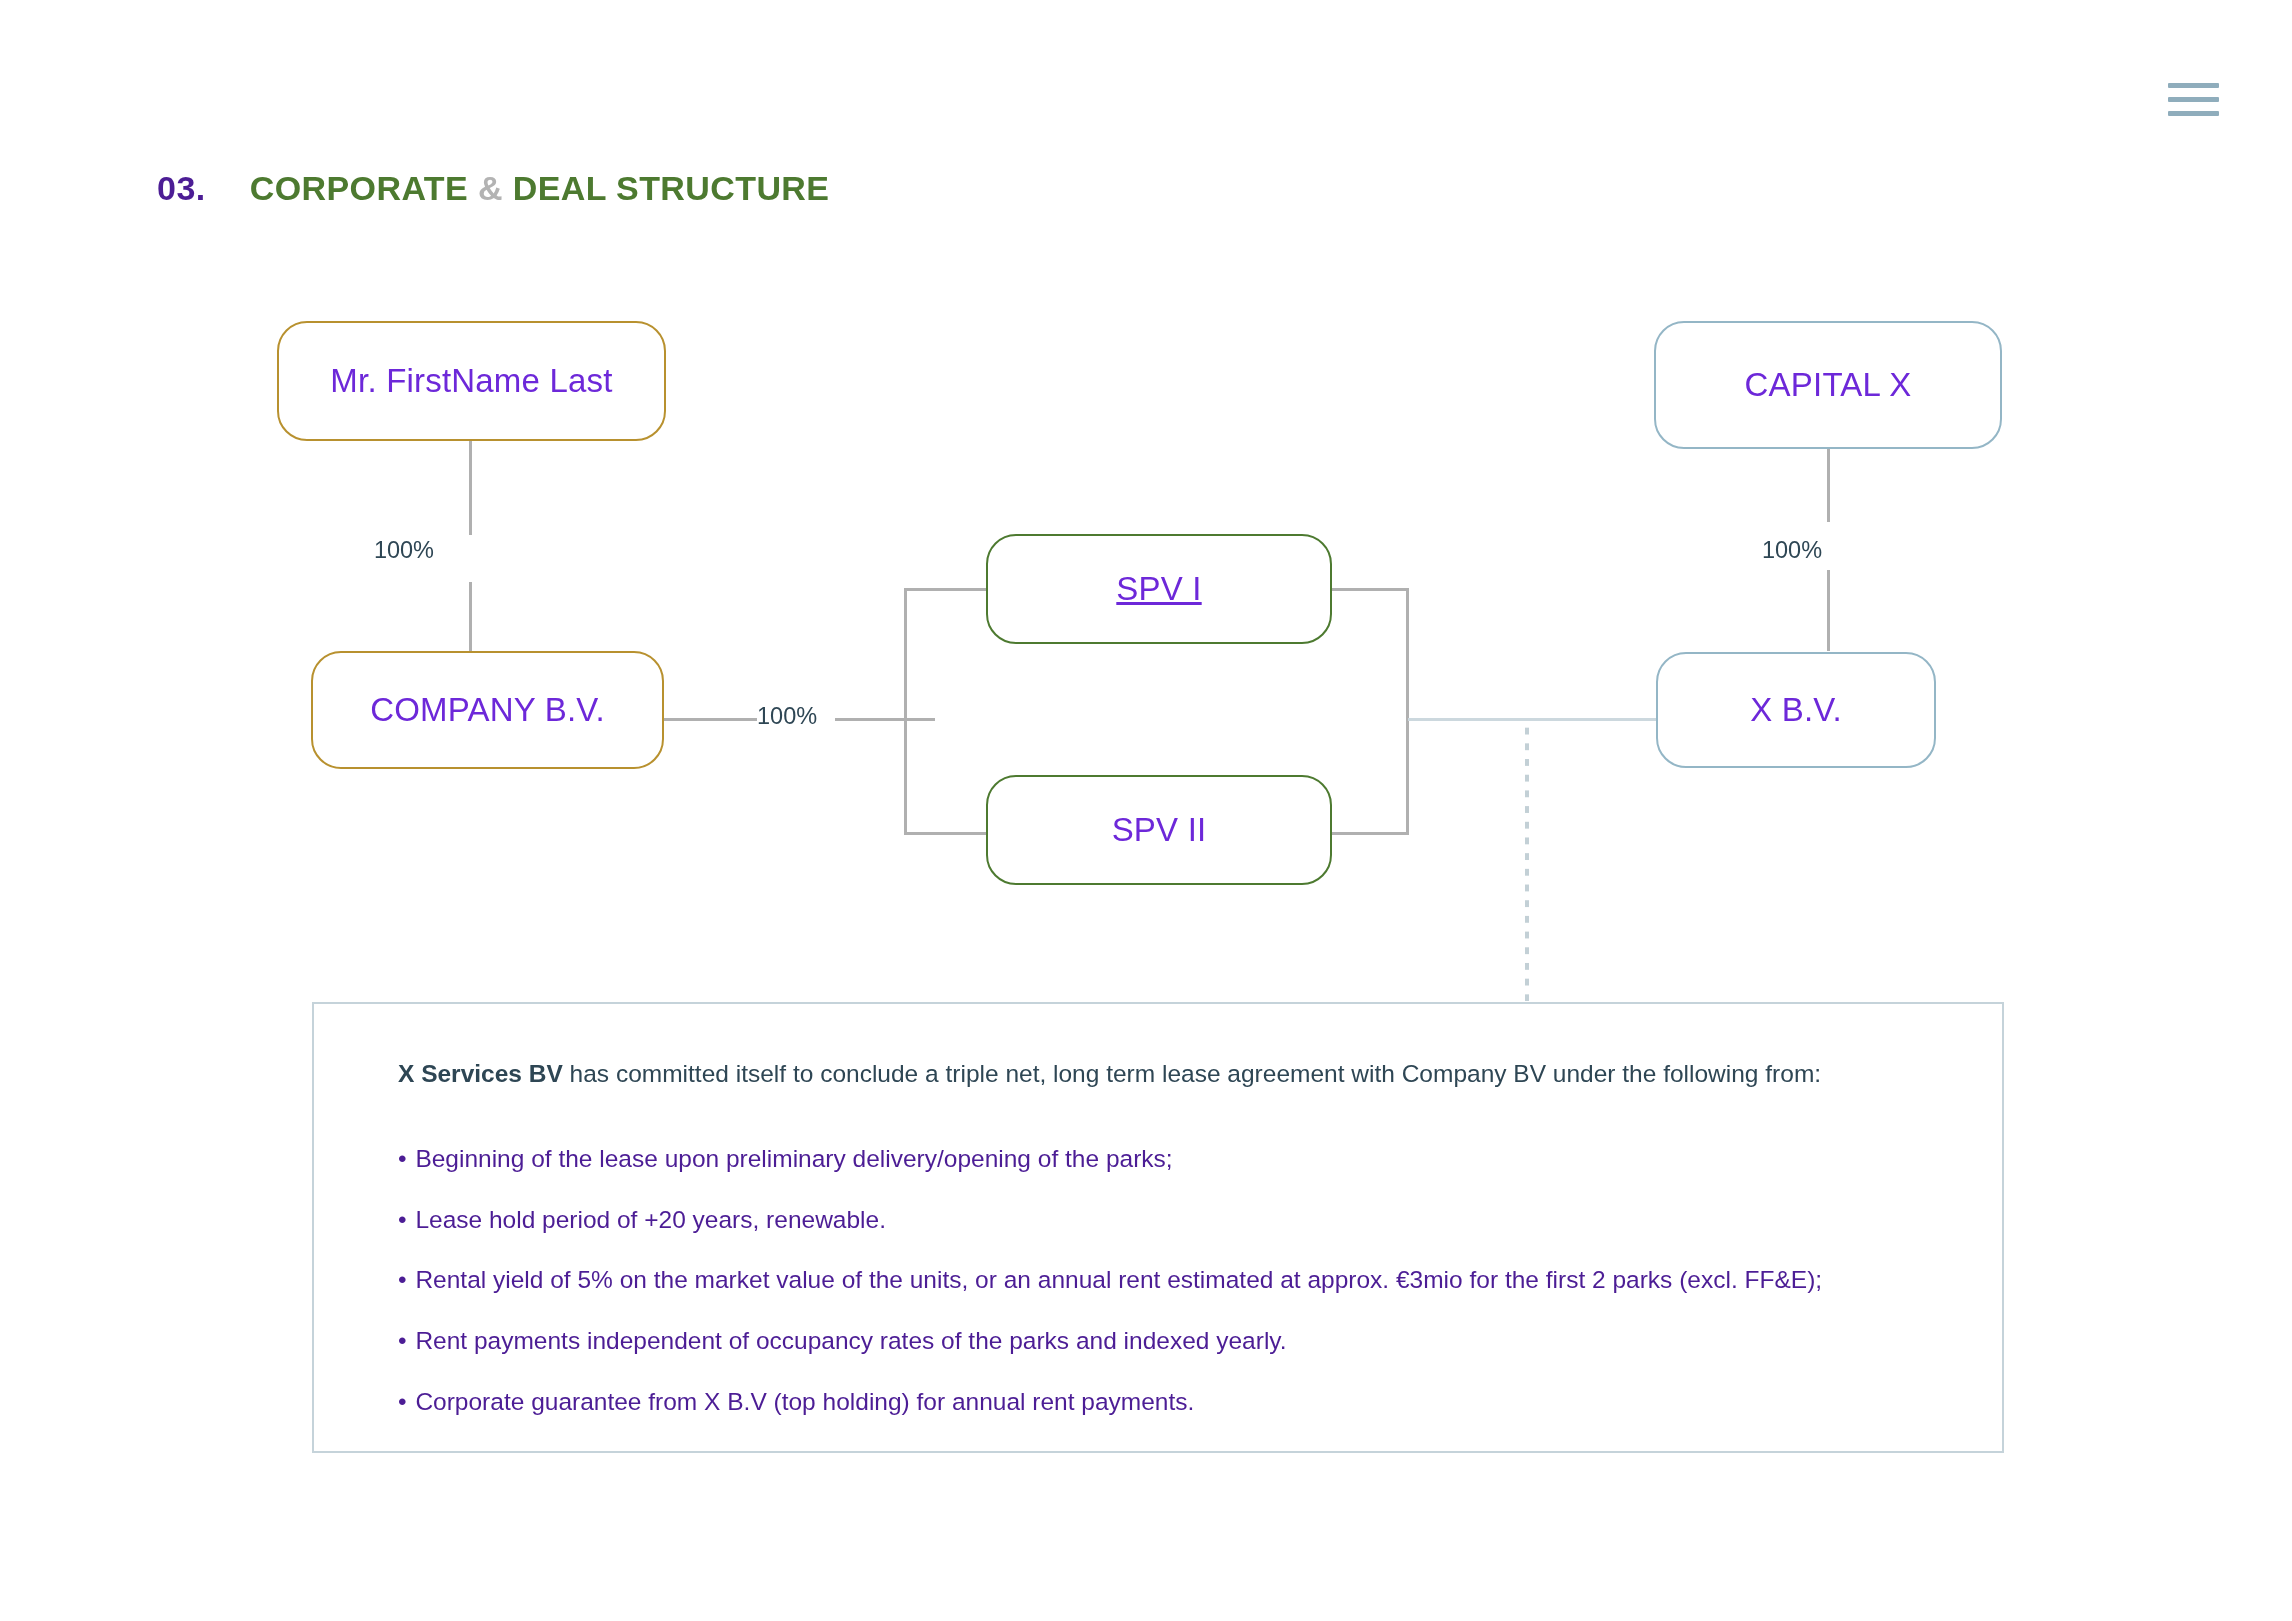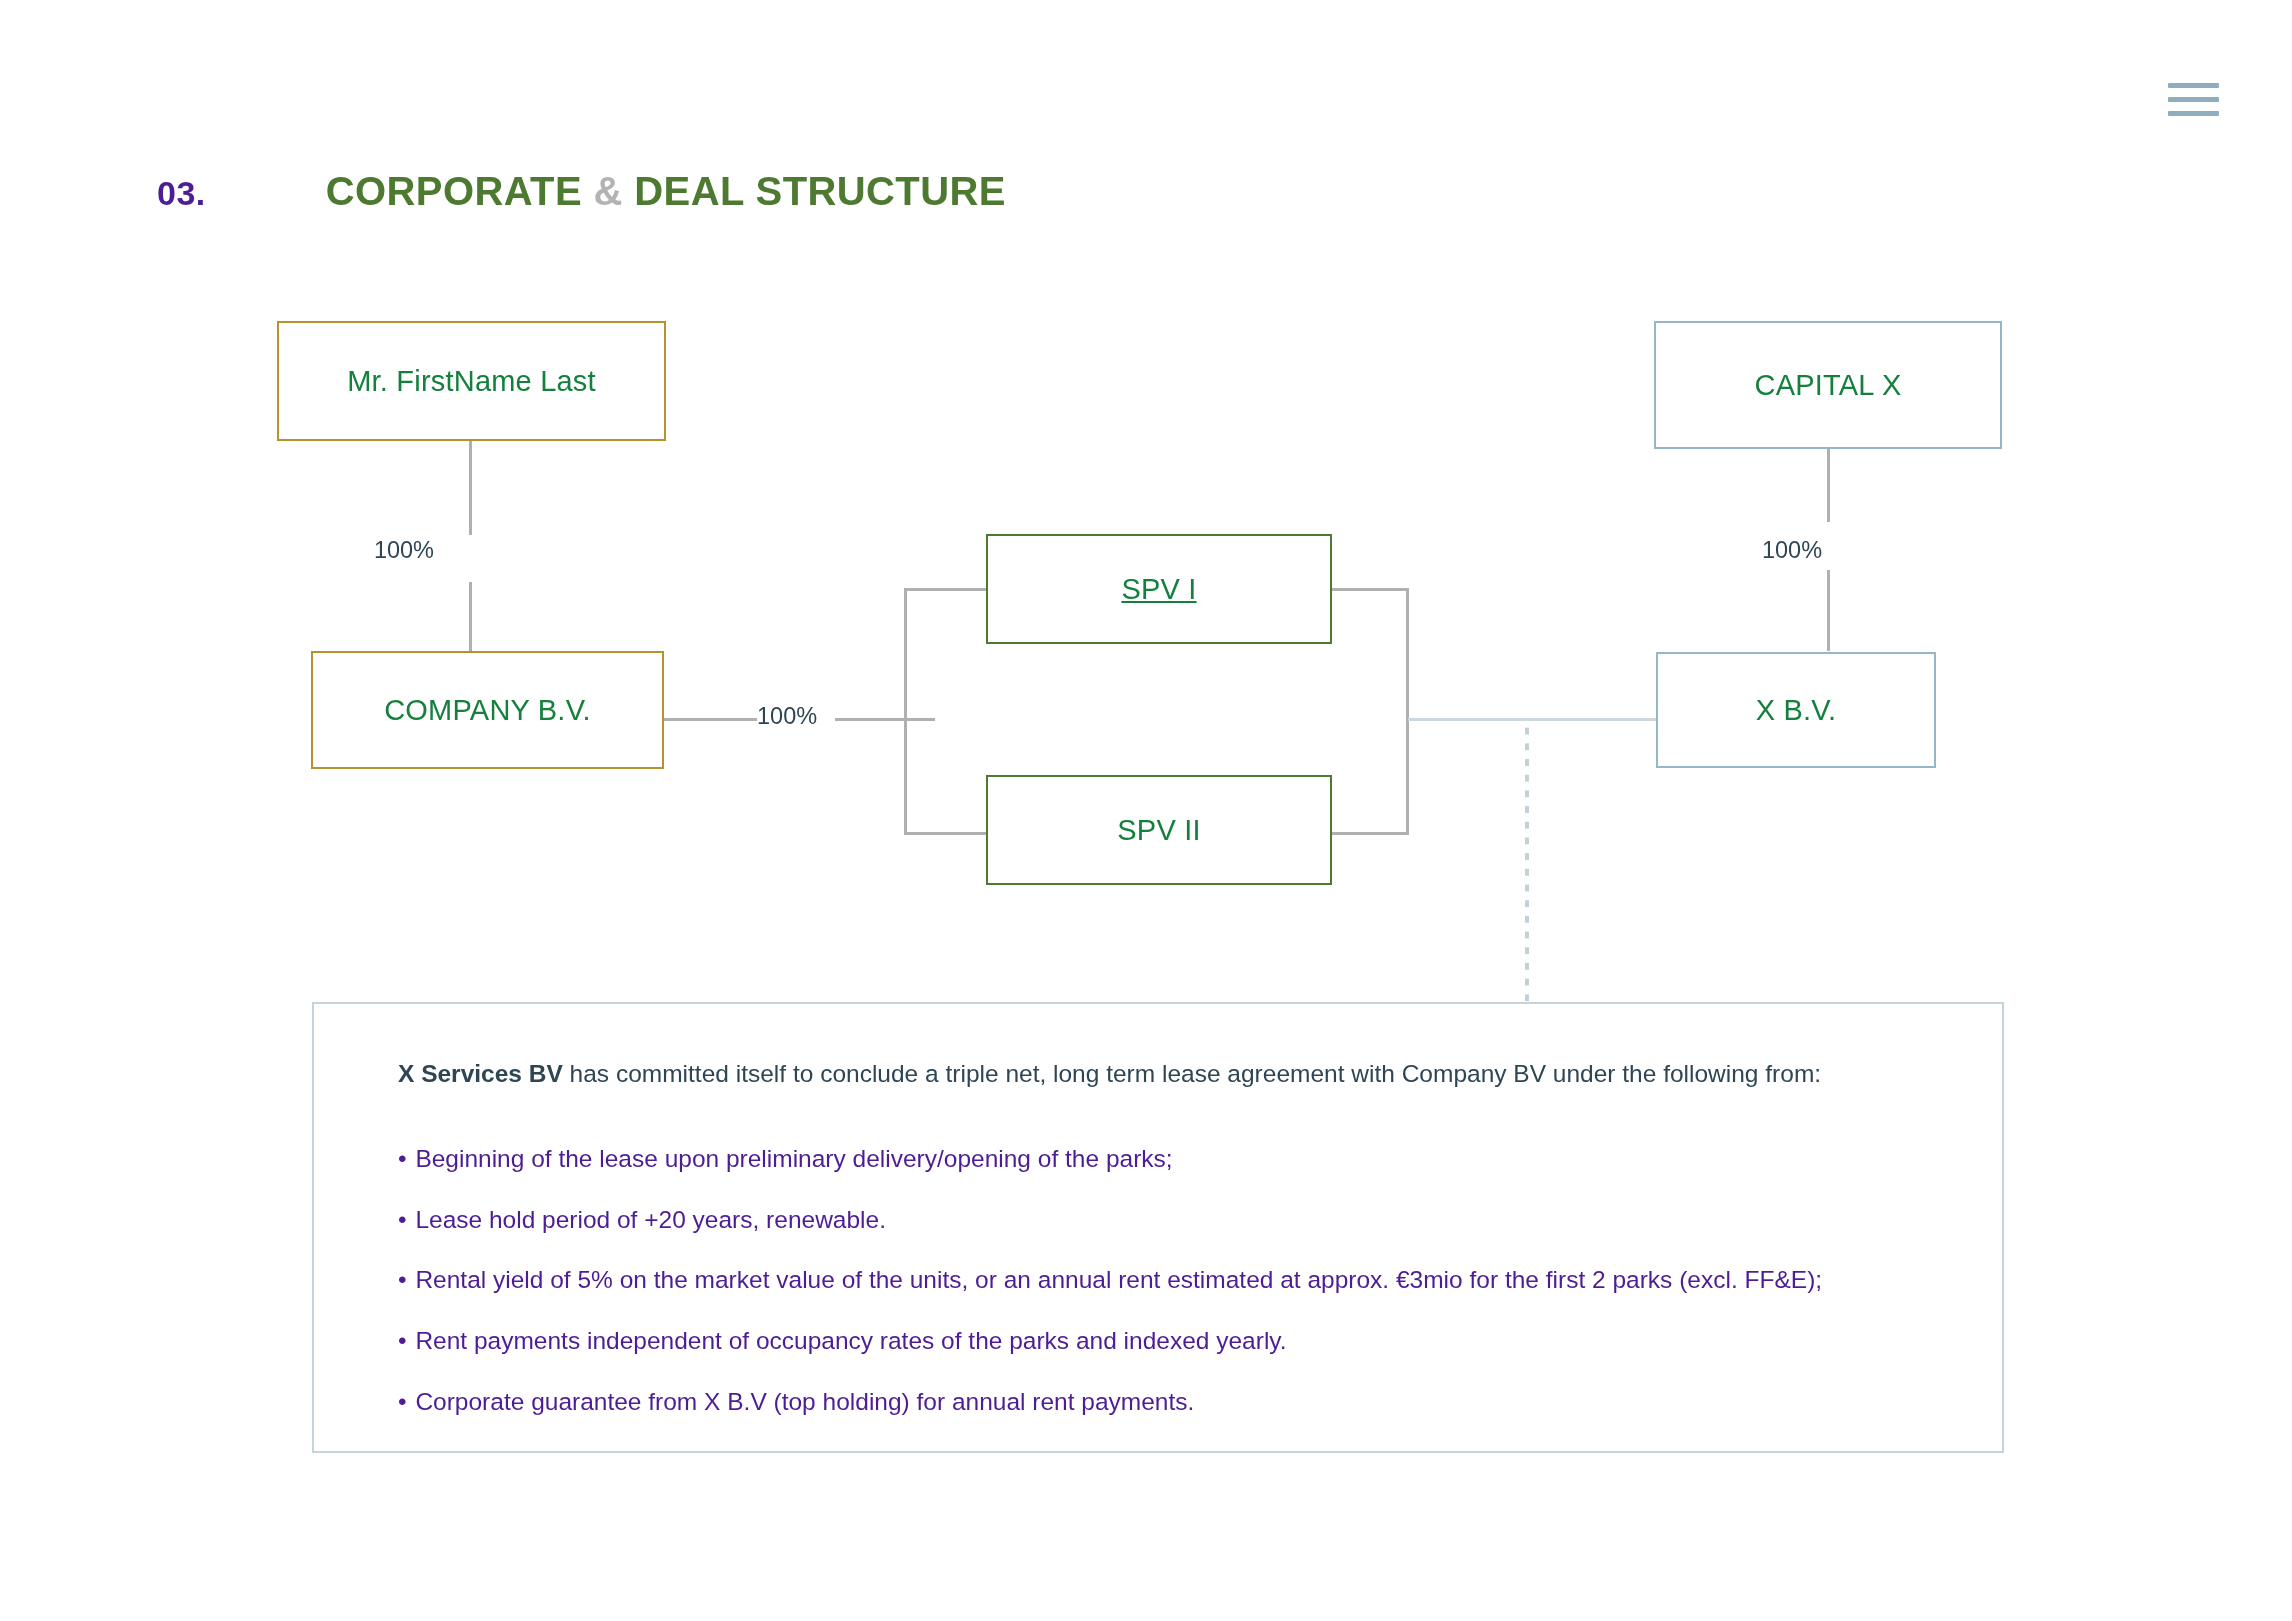--- a/index.html
+++ b/index.html
@@ -47,22 +47,22 @@
     align-items: baseline;
     white-space: nowrap;
   }
   .title-num {
     font-size: 34px;
     font-weight: bold;
     color: #4c1d95;
     letter-spacing: 0.5px;
   }
   .title-main {
-    margin-left: 120px;
-    font-size: 40px;
+    margin-left: 44px;
+    font-size: 34px;
     font-weight: bold;
     letter-spacing: 0.4px;
   }
   .t-green { color: #4d7a30; }
   .t-gray  { color: #b3b3b3; }
 
   
   .diagram {
     position: absolute;
     top: 0; left: 0;
@@ -71,23 +71,24 @@
     pointer-events: none;
   }
   .diagram * { pointer-events: auto; }
 
   .node {
     position: absolute;
     background: #ffffff;
     display: flex;
     align-items: center;
     justify-content: center;
-    font-size: 29px;
-    color: #15803d;
+    font-size: 33px;
+    color: #6d28d9;
     letter-spacing: 0.2px;
+    border-radius: 30px;
   }
   .node.gold  { border: 2.9px solid #b8912f; }
   .node.green { border: 2.9px solid #4d7a30; }
   .node.blue  { border: 2.9px solid #94b6c6; }
 
   
   #node-owner    { left: 277px; top: 321px;  width: 389px; height: 120px; }
   #node-company  { left: 311px; top: 651px;  width: 353px; height: 118px; }
   #node-spv1     { left: 986px; top: 534px; width: 346px; height: 110px; text-decoration: underline; }
   #node-spv2     { left: 986px; top: 775px; width: 346px; height: 110px; }

